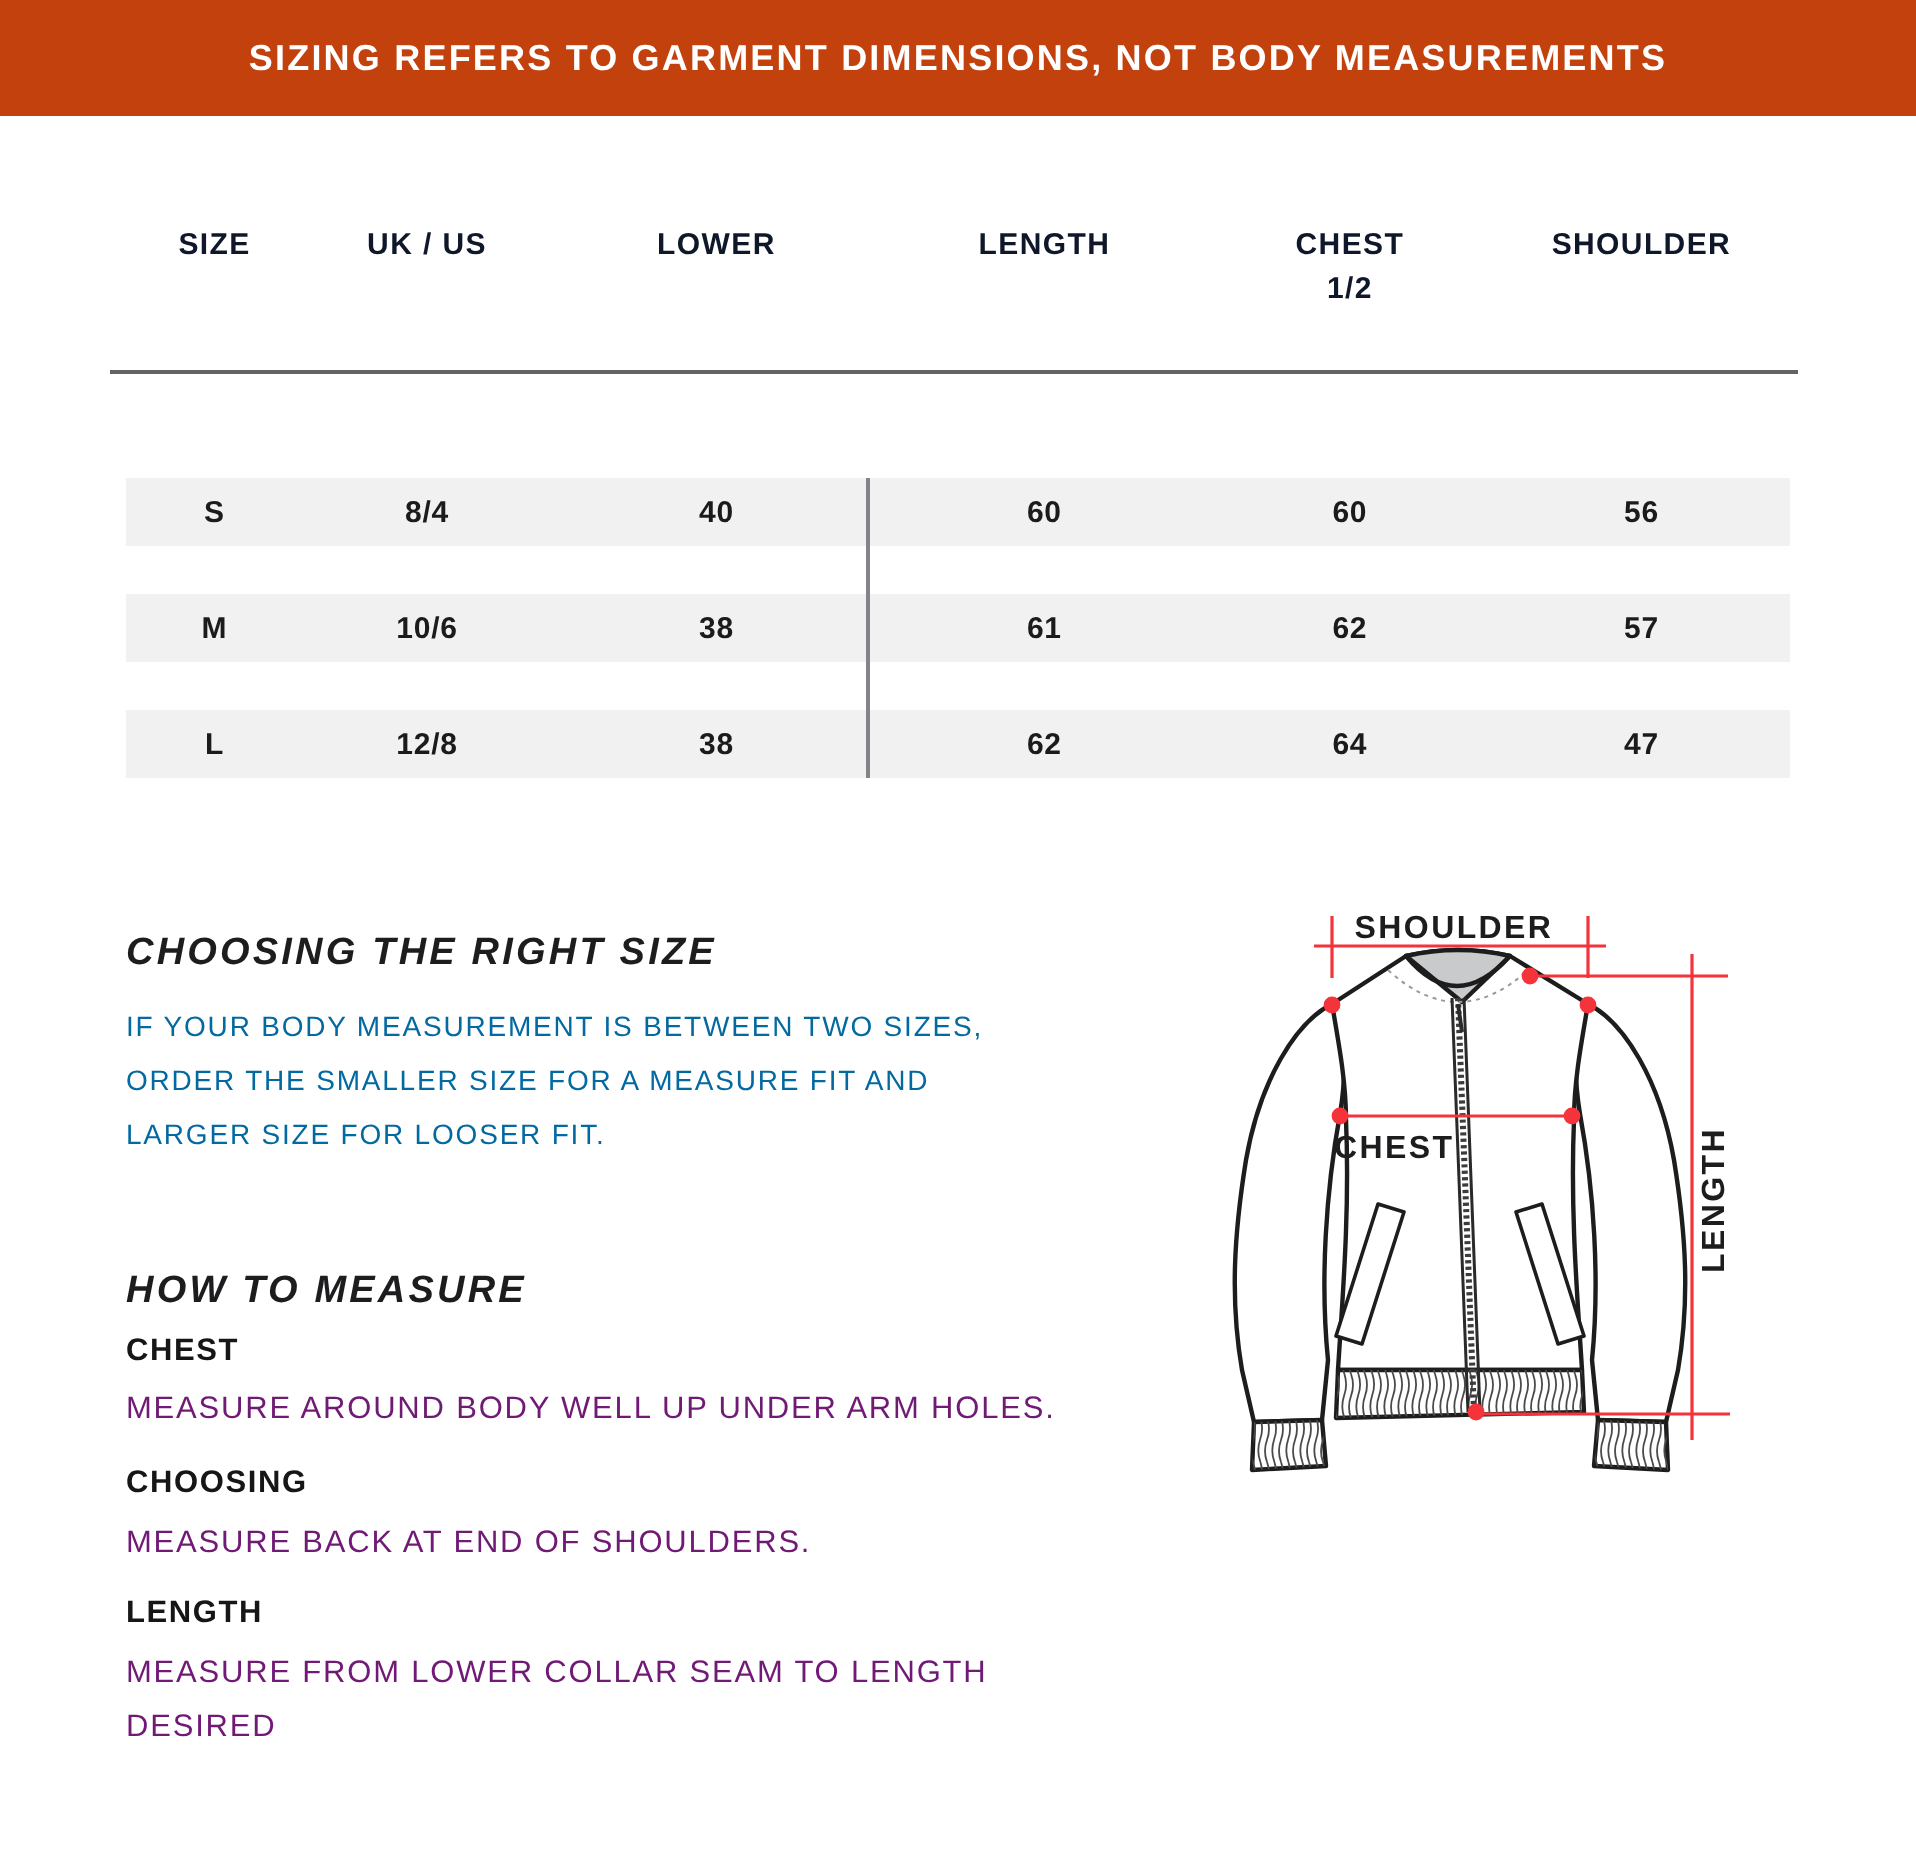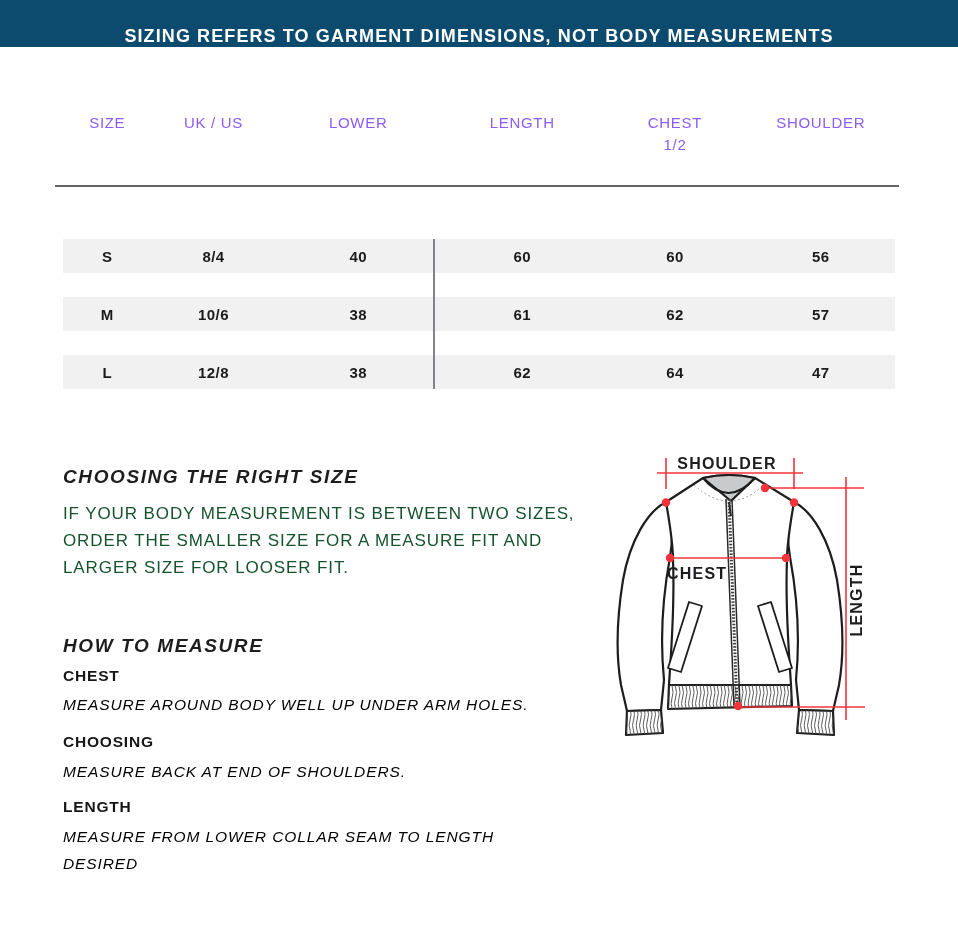--- a/index.html
+++ b/index.html
@@ -2,36 +2,36 @@
 <html><head>
 <meta charset="utf-8">
 <style>
   html,body{margin:0;padding:0;background:#fff;}
   .page{
     position:relative;width:958px;height:926px;background:#ffffff;
     font-family:"Liberation Sans", sans-serif;color:#1d1d1f;overflow:hidden;
   }
   
   .banner{
-    position:absolute;left:0;top:0;width:958px;height:47px;background:#0c4a6e;
-    display:flex;align-items:flex-end;justify-content:center;
+    position:absolute;left:0;top:0;width:958px;height:58px;background:#c2410c;
+    display:flex;align-items:center;justify-content:center;
   }
   .banner span{
     color:#fff;font-weight:bold;font-size:18px;letter-spacing:1.1px;white-space:nowrap;
   }
   
   .tgrid{
     position:absolute;left:63px;width:832px;
     display:grid;
     grid-template-columns:10.64% 14.9% 19.89% 19.53% 17.19% 17.85%;
     text-align:center;
   }
   .thead{top:112px;}
   .th{
-    font-weight:normal;font-size:15px;letter-spacing:.7px;line-height:22px;color:#8b5cf6;
+    font-weight:bold;font-size:15px;letter-spacing:.7px;line-height:22px;color:#0f172a;
   }
   .rule{
     position:absolute;left:55px;top:185px;width:844px;height:2px;background:#636466;
   }
   .trow{
     position:absolute;left:63px;width:832px;height:34px;background:#f1f1f2;
     display:grid;grid-template-columns:10.64% 14.9% 19.89% 19.53% 17.19% 17.85%;
     align-items:center;text-align:center;
   }
   .trow .td{font-weight:bold;font-size:15px;letter-spacing:.4px;color:#1b1b1b;}
@@ -40,31 +40,31 @@
     position:absolute;left:433px;top:239px;width:2px;height:150px;background:#828487;
   }
   
   .sec-title{
     position:absolute;left:63px;font-weight:bold;font-size:19px;
     letter-spacing:1.6px;color:#1d1d1f;white-space:nowrap;font-style:italic;
   }
   .choosing-title{top:450px;}
   .how-title{top:619px;}
   .body-block{
-    position:absolute;left:63px;font-size:17px;letter-spacing:.9px;
-    line-height:27px;color:#14532d;white-space:nowrap;
+    position:absolute;left:63px;font-size:14px;letter-spacing:.9px;
+    line-height:27px;color:#0369a1;white-space:nowrap;
   }
   .choosing-body{top:500px;}
   .m-label{
     position:absolute;left:63px;font-weight:bold;font-size:15.5px;
     letter-spacing:.8px;color:#161616;white-space:nowrap;
   }
   .m-text{
     position:absolute;left:63px;font-size:15.5px;letter-spacing:.9px;
-    line-height:27px;color:#000000;white-space:nowrap;font-style:italic;
+    line-height:27px;color:#701a75;white-space:nowrap;
   }
   .chest-label{top:667px;}  .chest-text{top:691px;}
   .shoulders-label{top:733px;} .shoulders-text{top:758px;}
   .length-label{top:798px;} .length-text{top:823px;}
   
   .diagram{position:absolute;left:590px;top:445px;width:300px;height:300px;}
   .diagram svg{display:block;}
   svg text{font-family:"Liberation Sans", sans-serif;}
 </style>
 </head>

